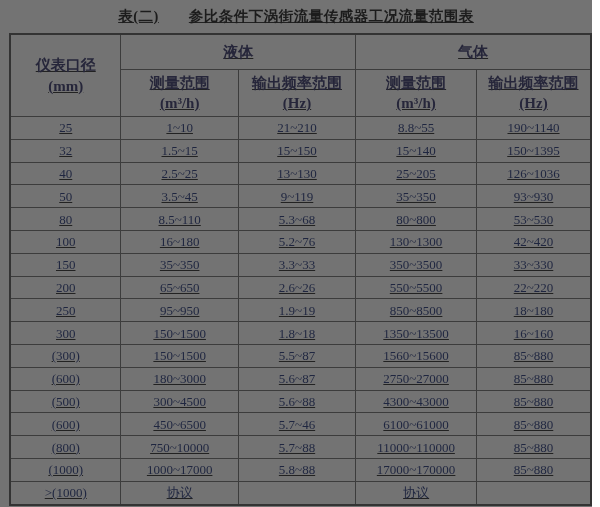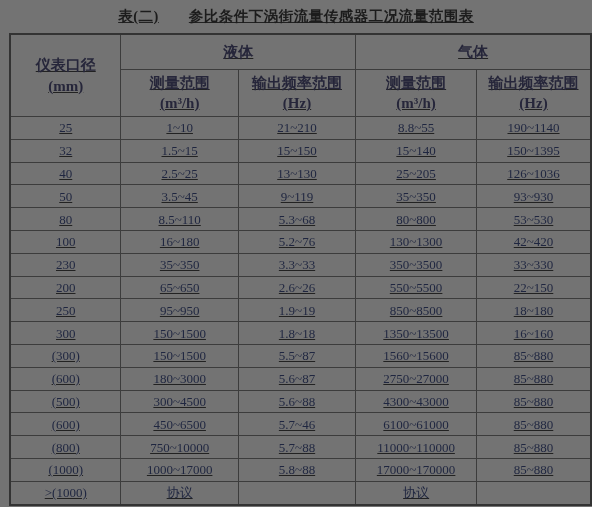--- a/index.html
+++ b/index.html
@@ -144,32 +144,32 @@
           <td>53~530</td>
         </tr>
         <tr>
           <td>100</td>
           <td>16~180</td>
           <td>5.2~76</td>
           <td>130~1300</td>
           <td>42~420</td>
         </tr>
         <tr>
-          <td>230</td>
+          <td>150</td>
           <td>35~350</td>
           <td>3.3~33</td>
           <td>350~3500</td>
           <td>33~330</td>
         </tr>
         <tr>
           <td>200</td>
           <td>65~650</td>
           <td>2.6~26</td>
           <td>550~5500</td>
-          <td>22~150</td>
+          <td>22~220</td>
         </tr>
         <tr>
           <td>250</td>
           <td>95~950</td>
           <td>1.9~19</td>
           <td>850~8500</td>
           <td>18~180</td>
         </tr>
         <tr>
           <td>300</td>

